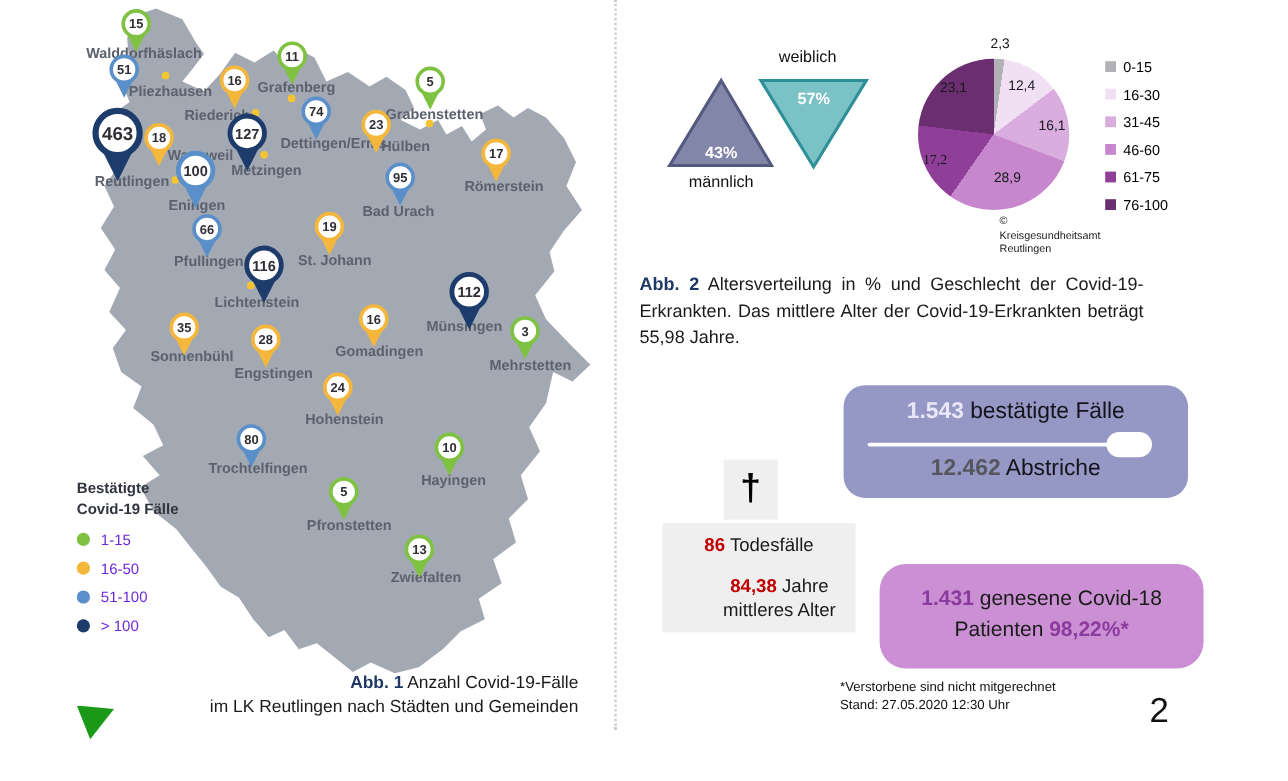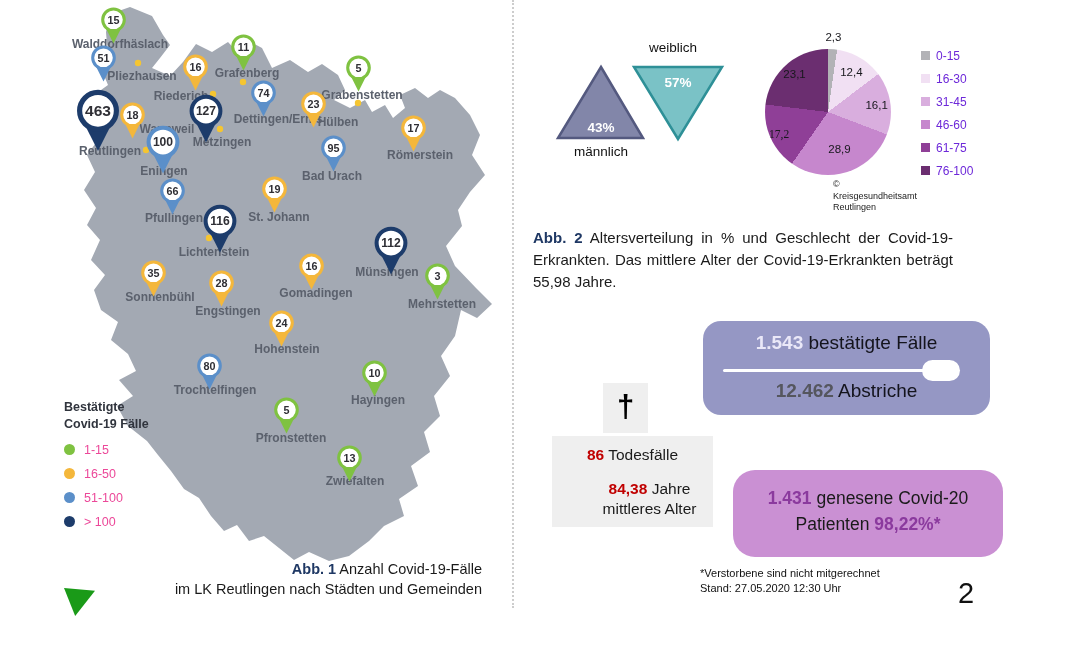--- a/index.html
+++ b/index.html
@@ -11,35 +11,35 @@
   .slide{position:relative;width:1073px;height:651px;background:#fff;overflow:hidden;
          font-family:"Liberation Sans",sans-serif;color:#1a1a1a;}
   .abs{position:absolute;}
   
   .map-svg{position:absolute;left:0;top:0;}
   .pin{position:absolute;line-height:0;}
   .town-label{position:absolute;transform:translateX(-50%);font-size:12px;font-weight:bold;
               color:var(--town);white-space:nowrap;}
   .map-legend{position:absolute;left:64px;top:399px;}
   .map-legend-title{font-size:12.5px;font-weight:bold;color:#30343d;line-height:1.35;}
-  .legend-item{display:flex;align-items:center;gap:9px;margin-top:10px;font-size:12.5px;color:#ec4899;}
+  .legend-item{display:flex;align-items:center;gap:9px;margin-top:10px;font-size:12.5px;color:#6d28d9;}
   .legend-dot{width:11px;height:11px;border-radius:50%;flex:0 0 auto;}
   .caption1{position:absolute;left:120px;top:559px;width:362px;text-align:right;
             font-size:14.5px;line-height:1.4;}
   .cap-tag{color:var(--navy);font-weight:bold;}
   .corner-triangle{position:absolute;left:64px;top:588px;width:31px;height:28px;
                    background:var(--corner);clip-path:polygon(0 0,100% 10%,36% 100%);}
   .separator{position:absolute;left:512px;top:0;height:608px;width:0;border-left:2px dotted #cdcdcd;}
   
   .gender-label{position:absolute;transform:translateX(-50%);font-size:13.5px;color:#111;}
   
   .pie{position:absolute;left:765px;top:49px;width:126px;height:126px;border-radius:50%;}
   .pie-label{position:absolute;transform:translate(-50%,-50%);font-size:11.5px;color:#17171c;white-space:nowrap;}
   .pie-legend{position:absolute;left:921px;top:44px;}
-  .pie-legend-item{display:flex;align-items:center;gap:6px;height:23px;font-size:12px;color:#6d28d9;}
+  .pie-legend-item{display:flex;align-items:center;gap:6px;height:23px;font-size:12px;color:#000000;}
   .pie-swatch{width:9px;height:9px;flex:0 0 auto;}
   .pie-credit{position:absolute;left:833px;top:179px;font-size:9px;line-height:1.3;color:#222;}
   
   .caption2{position:absolute;left:533px;top:227px;width:420px;font-size:15px;
             line-height:1.45;text-align:justify;}
   
   .cases-box{position:absolute;left:703px;top:321px;width:287px;height:94px;
              background:var(--box-purple);border-radius:18px;}
   .cases-line1{margin-top:11px;text-align:center;font-size:19px;color:#14141c;}
   .cases-value{font-weight:bold;color:var(--confirmed-val);}
@@ -368,21 +368,21 @@
     <div class="deaths-line2">
       <span class="red-val">84,38</span>
       <span>Jahre</span><br>
       <span>mittleres Alter</span>
     </div>
   </div>
 
   <div class="recovered-box">
     <div class="recovered-inner">
       <span class="purple-val">1.431</span>
-      <span>genesene Covid-20</span><br>
+      <span>genesene Covid-18</span><br>
       <span>Patienten</span>
       <span class="purple-val">98,22%*</span>
     </div>
   </div>
 
   <div class="footnote">
     <span>*Verstorbene sind nicht mitgerechnet</span><br>
     <span>Stand: 27.05.2020 12:30 Uhr</span>
   </div>
   <div class="page-number">2</div>

